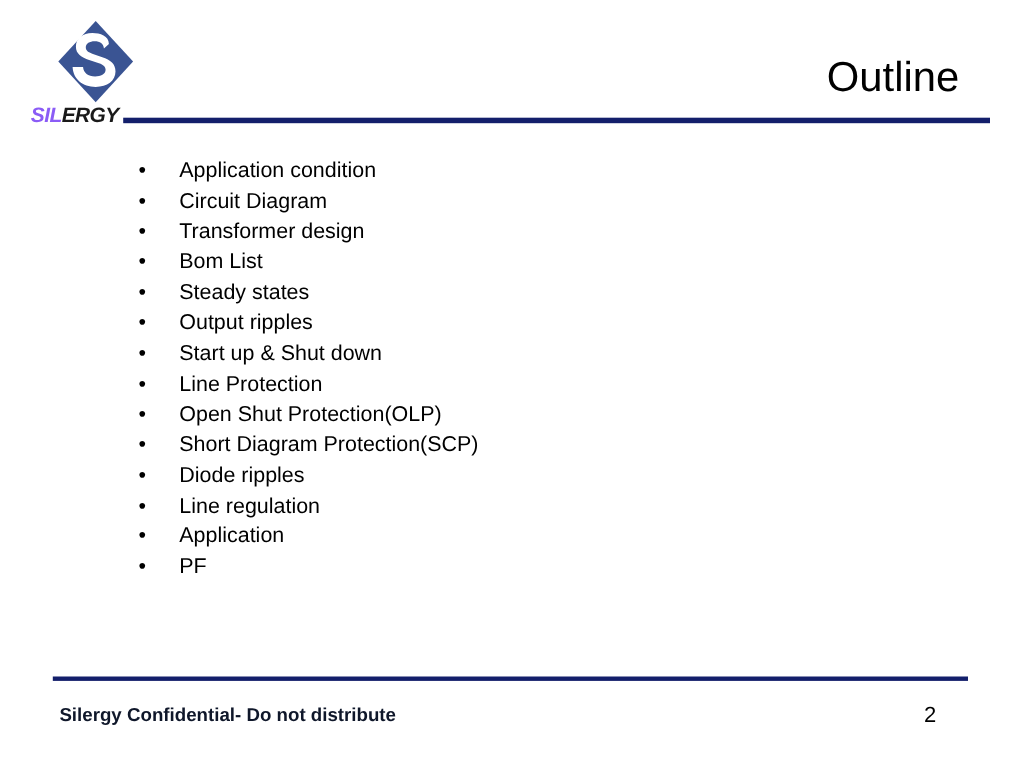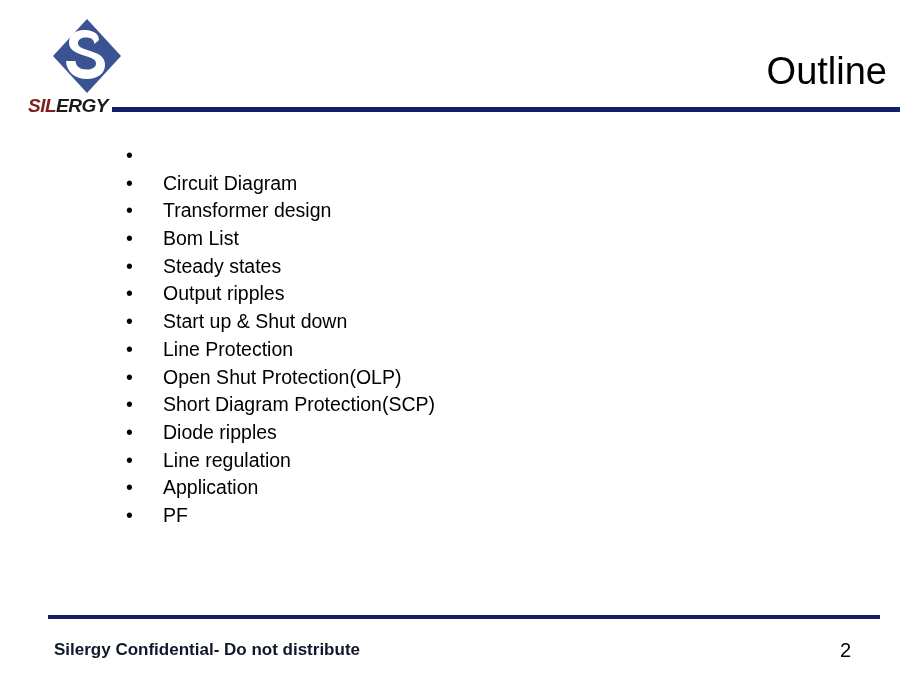--- a/index.html
+++ b/index.html
@@ -41,26 +41,26 @@
     top: 76px;
     width: 120px;
     height: 24px;
     font-size: 19px;
     font-weight: bold;
     font-style: italic;
     letter-spacing: -0.5px;
     line-height: 24px;
     white-space: nowrap;
   }
-  .wm-sil { color: #7f1d1d; }
+  .wm-sil { color: #8b5cf6; }
   .wm-ergy { color: #1a1a1a; }
 
   .slide-title {
     position: absolute;
-    right: 33px;
+    right: 48px;
     top: 52px;
     font-size: 38px;
     color: #000000;
     line-height: 1;
     text-align: center;
     white-space: nowrap;
   }
   .header-rule {
     position: absolute;
     left: 112px;
@@ -144,20 +144,21 @@
       <span class="wm-sil">SIL</span><span class="wm-ergy">ERGY</span>
     </div>
   </div>
 
   <div class="slide-title">Outline</div>
   <div class="header-rule"></div>
 
   <ul class="bullet-list">
     <li class="bullet-item">
       <span class="bullet-dot">•</span>
+      <span class="bullet-text">Application condition</span>
     </li>
     <li class="bullet-item">
       <span class="bullet-dot">•</span>
       <span class="bullet-text">Circuit Diagram</span>
     </li>
     <li class="bullet-item">
       <span class="bullet-dot">•</span>
       <span class="bullet-text">Transformer design</span>
     </li>
     <li class="bullet-item">

